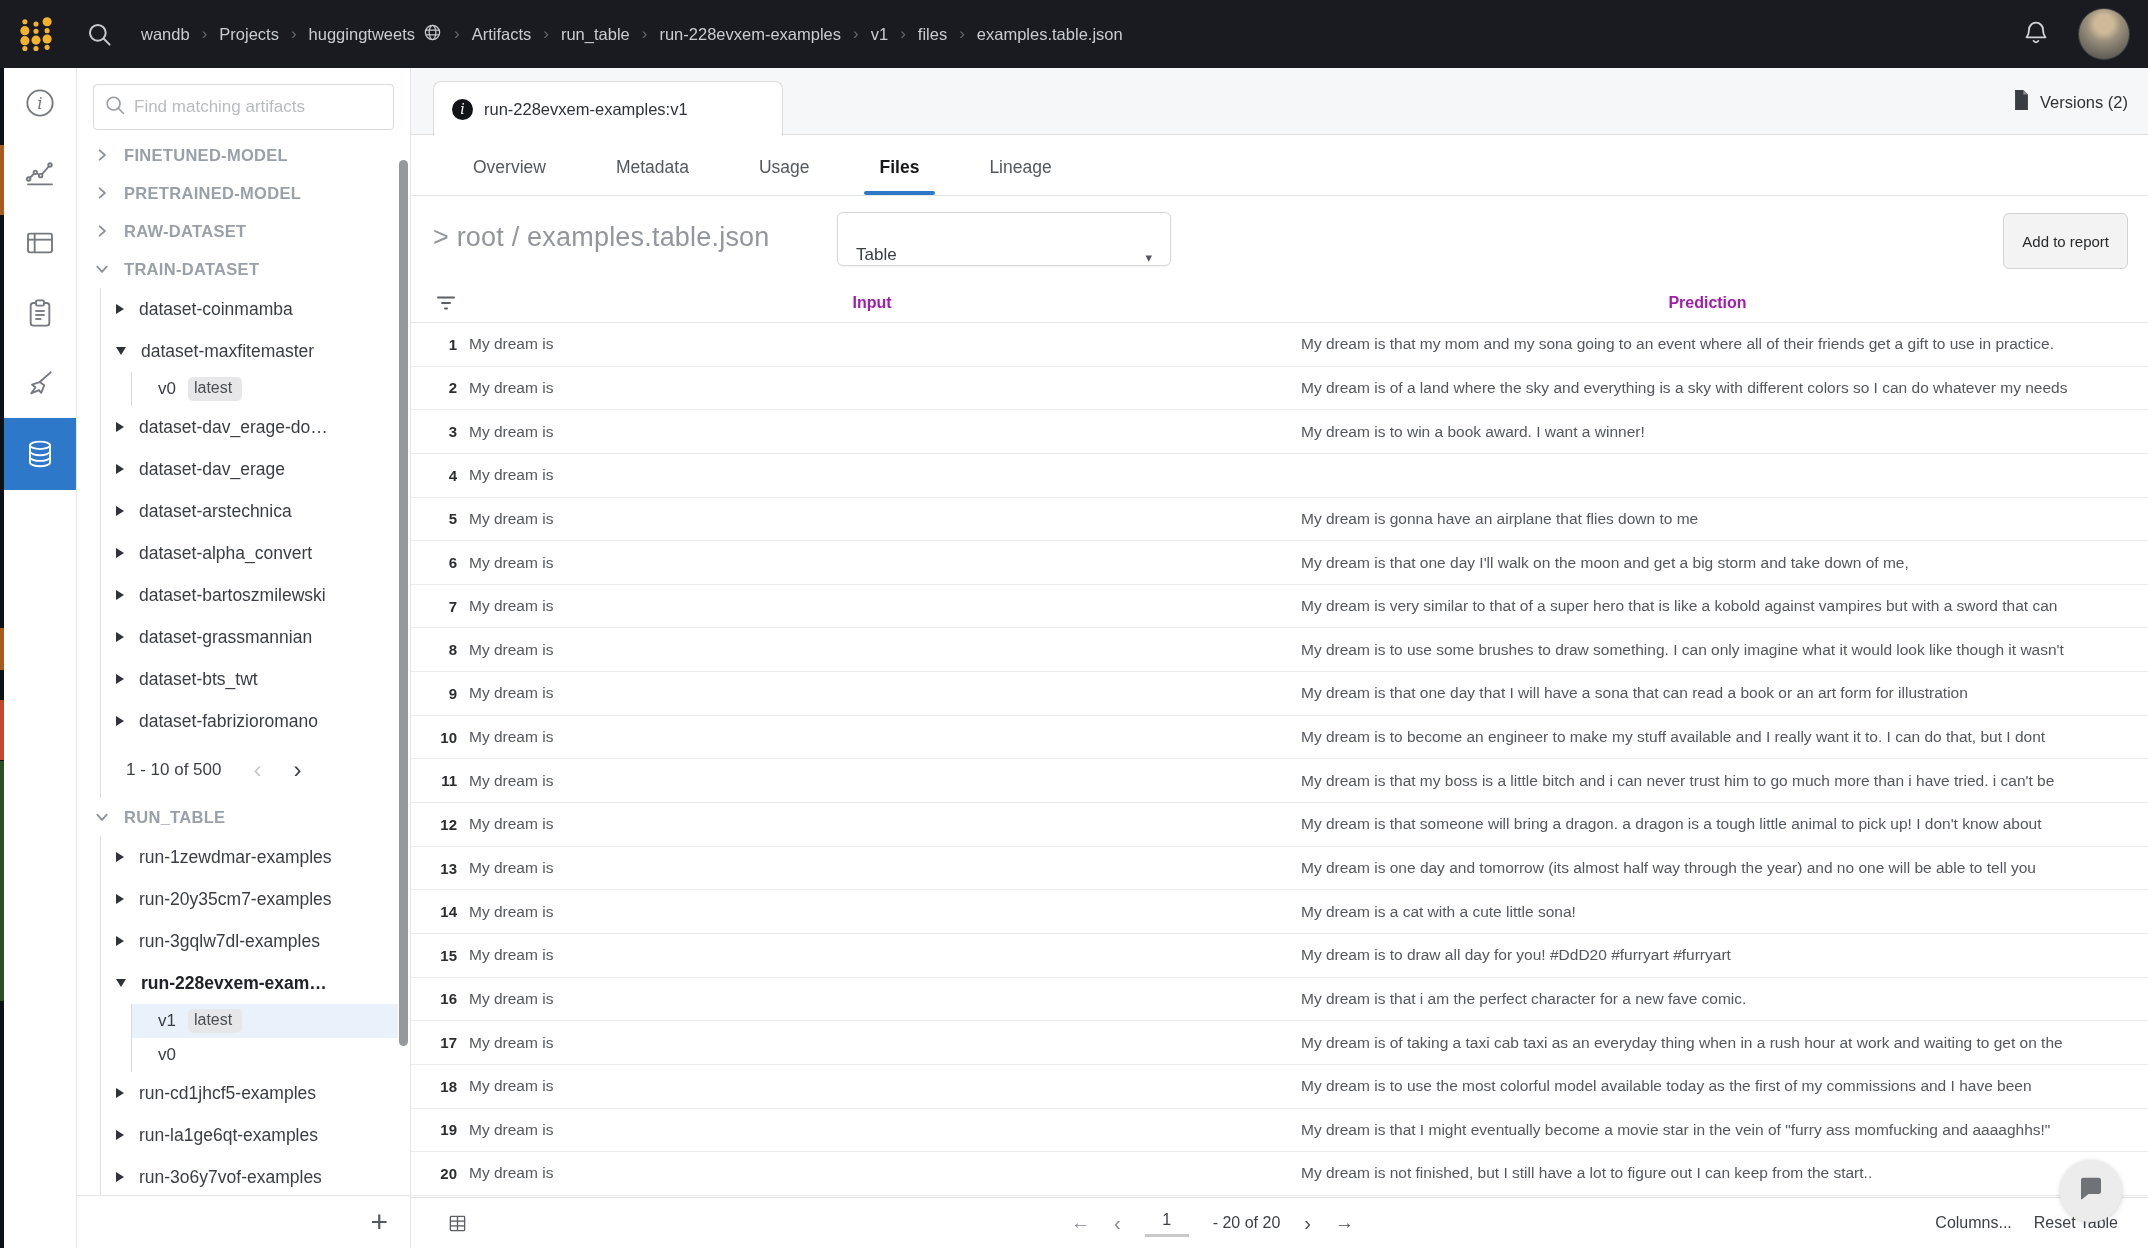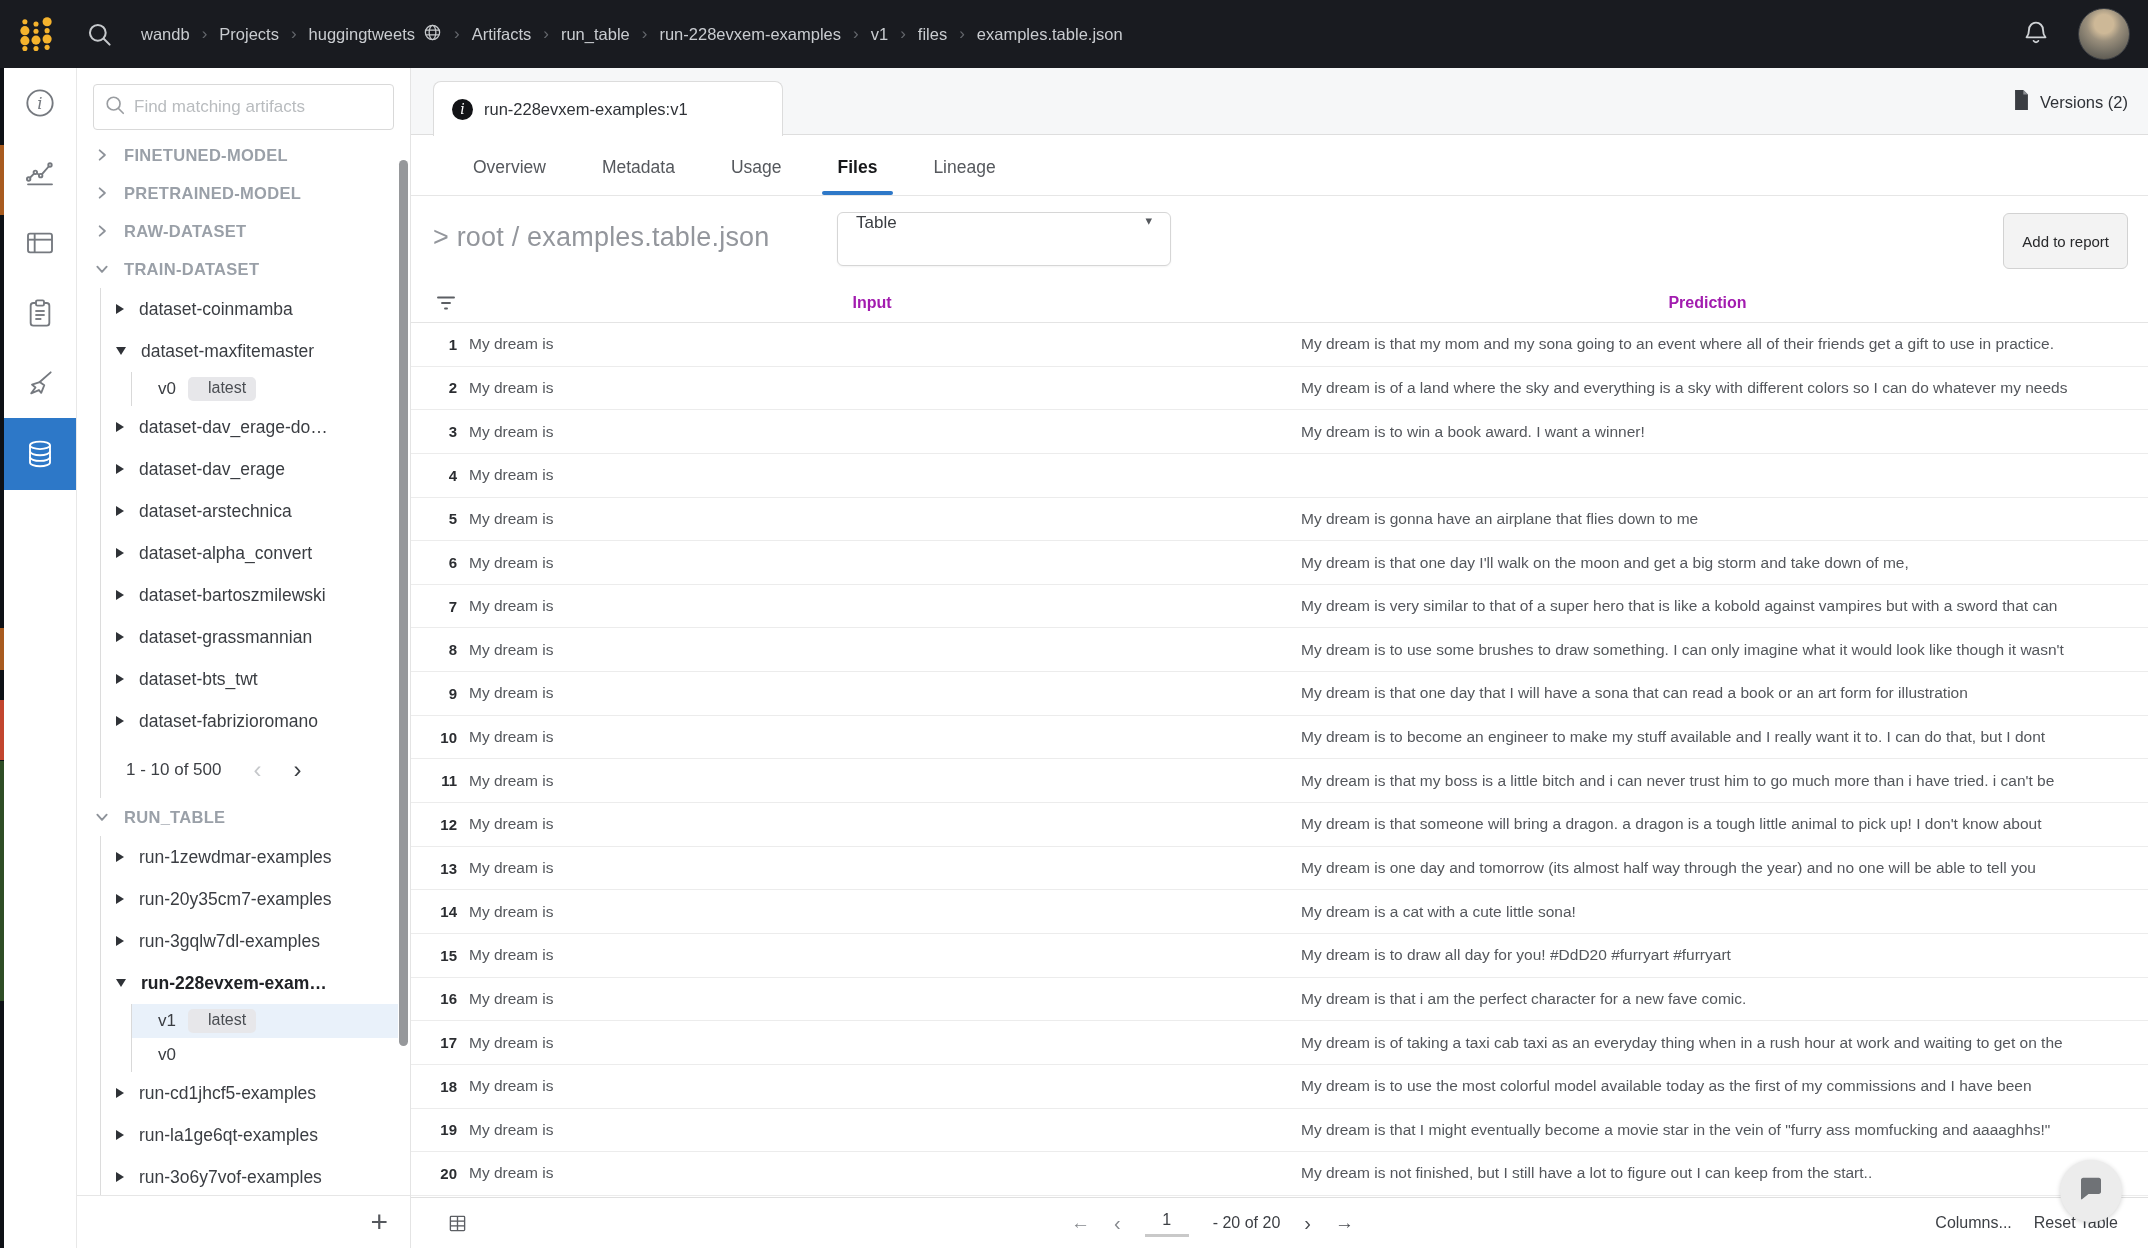--- a/index.html
+++ b/index.html
@@ -32,41 +32,41 @@
   .search-box input::placeholder{color:#b9bcbf;}
   .sec{height:38px;display:flex;align-items:center;padding-left:18px;gap:15px;color:#9aa0a8;font-weight:700;font-size:16.5px;letter-spacing:.3px;cursor:pointer;}
   .group{margin-left:23px;border-left:1px solid #dcdcdc;}
   .item{height:42px;display:flex;align-items:center;padding-left:15px;gap:15px;color:#3a3d42;font-size:17.5px;cursor:pointer;white-space:nowrap;}
   .item.bold span.lbl{font-weight:700;color:#202226;}
   .tri{width:0;height:0;border-left:8px solid #2f3237;border-top:5.5px solid transparent;border-bottom:5.5px solid transparent;flex:none;}
   .tri.down{border-left:5.5px solid transparent;border-right:5.5px solid transparent;border-top:8px solid #2f3237;border-bottom:none;}
   .vwrap{margin-left:30px;border-left:1px solid #d9d9d9;}
   .vrow{height:34px;display:flex;align-items:center;padding-left:26px;margin-right:12px;font-size:17px;color:#3a3d42;cursor:pointer;}
   .vrow.selected{background:#e9f1fa;}
-  .badge{background:#e7e7ea;border-radius:5px;padding:2px 10px 4px 20px;font-size:16px;color:#4a4d52;margin-left:12px;}
+  .badge{background:#e7e7ea;border-radius:5px;padding:2px 10px 4px 6px;font-size:16px;color:#4a4d52;margin-left:12px;}
   .pag-row{height:56px;display:flex;align-items:center;padding-left:25px;font-size:17px;color:#3c3f44;}
   .pchev{font-size:24px;color:#3c3f44;margin-left:32px;cursor:pointer;line-height:1;}
   .pchev.dis{color:#c6c8cb;}
   .sb-thumb{position:absolute;right:2px;top:92px;width:9px;height:886px;background:#96989b;border-radius:5px;}
   .sidebar-footer{position:absolute;bottom:0;left:0;right:0;height:52px;border-top:1px solid #e6e6e6;display:flex;align-items:center;justify-content:flex-end;padding-right:22px;background:#fff;}
   .plus{font-size:30px;color:#55585d;font-weight:400;cursor:pointer;line-height:1;}
 
   
   .main{position:absolute;left:411px;top:68px;right:0;bottom:0;background:#fff;}
   .tabstrip{height:66px;background:#f6f7f8;border-bottom:1px solid #dedede;position:relative;}
   .artifact-tab{position:absolute;left:22px;top:13px;height:54px;width:312px;background:#fff;border:1px solid #dcdcdc;border-bottom:none;border-radius:8px 8px 0 0;display:flex;align-items:center;padding:0 18px;gap:11px;font-size:16.5px;color:#2f3237;z-index:2;cursor:pointer;}
   .info-badge{width:21px;height:21px;border-radius:50%;background:#121316;color:#fff;font-style:italic;font-family:"DejaVu Serif",serif;display:flex;align-items:center;justify-content:center;font-size:14px;flex:none;}
   .versions-btn{position:absolute;right:20px;top:14px;height:40px;display:flex;align-items:center;gap:9px;font-size:16.5px;color:#2f3237;cursor:pointer;}
-  .tabs-row{height:60px;display:flex;align-items:flex-end;padding-left:62px;gap:56px;border-bottom:1px solid #e6e6e6;background:#fff;}
+  .tabs-row{height:60px;display:flex;align-items:flex-end;padding-left:62px;gap:70px;border-bottom:1px solid #e6e6e6;background:#fff;}
   .tab{padding-bottom:17px;font-size:17.5px;color:#55585d;cursor:pointer;position:relative;}
   .tab.active{color:#17181a;font-weight:700;}
   .tab.active::after{content:"";position:absolute;left:-16px;right:-16px;bottom:0;height:4px;background:#2e78c8;border-radius:2px;}
   .view-header{height:88px;position:relative;background:#fff;}
   .path-label{position:absolute;left:22px;top:26px;font-size:27px;color:#93969c;letter-spacing:.2px;}
-  .view-select{position:absolute;left:426px;top:16px;width:296px;height:52px;border:1px solid #d6d6d6;border-radius:6px;display:flex;align-items:flex-start;padding:0 18px;font-size:17px;color:#3a3d42;background:#fff;box-shadow:0 1px 2px rgba(0,0,0,.05);cursor:pointer;}
+  .view-select{position:absolute;left:426px;top:16px;width:296px;height:52px;border:1px solid #d6d6d6;border-radius:6px;display:flex;align-items:flex-end;padding:0 18px;font-size:17px;color:#3a3d42;background:#fff;box-shadow:0 1px 2px rgba(0,0,0,.05);cursor:pointer;}
   .caret{margin-left:auto;color:#55585d;font-size:13px;}
   .add-report-btn{position:absolute;right:20px;top:17px;height:56px;padding:0 18px;background:#f3f3f3;border:1px solid #d2d2d2;border-radius:6px;font-size:15px;color:#28292b;display:flex;align-items:center;font-family:"Liberation Sans",sans-serif;cursor:pointer;}
   .thead{height:38px;display:flex;align-items:center;border-bottom:1px solid #e4e4e4;font-weight:700;font-size:16px;color:#a21caf;}
   .col-filter{width:46px;display:flex;justify-content:flex-end;flex:none;cursor:pointer;}
   .col-input-h{width:830px;text-align:center;flex:none;}
   .col-pred-h{flex:1;text-align:center;padding-right:20px;}
   .trow{display:flex;align-items:center;height:42.65px;border-bottom:1px solid #ececec;font-size:15.5px;color:#54575c;cursor:default;}
   .cell-n{flex:none;width:46px;text-align:right;font-weight:700;color:#2b2d31;font-size:15px;}
   .cell-input{flex:none;width:818px;padding-left:12px;white-space:nowrap;overflow:hidden;}
   .cell-pred{flex:1;padding-left:14px;padding-right:20px;white-space:nowrap;overflow:hidden;}

